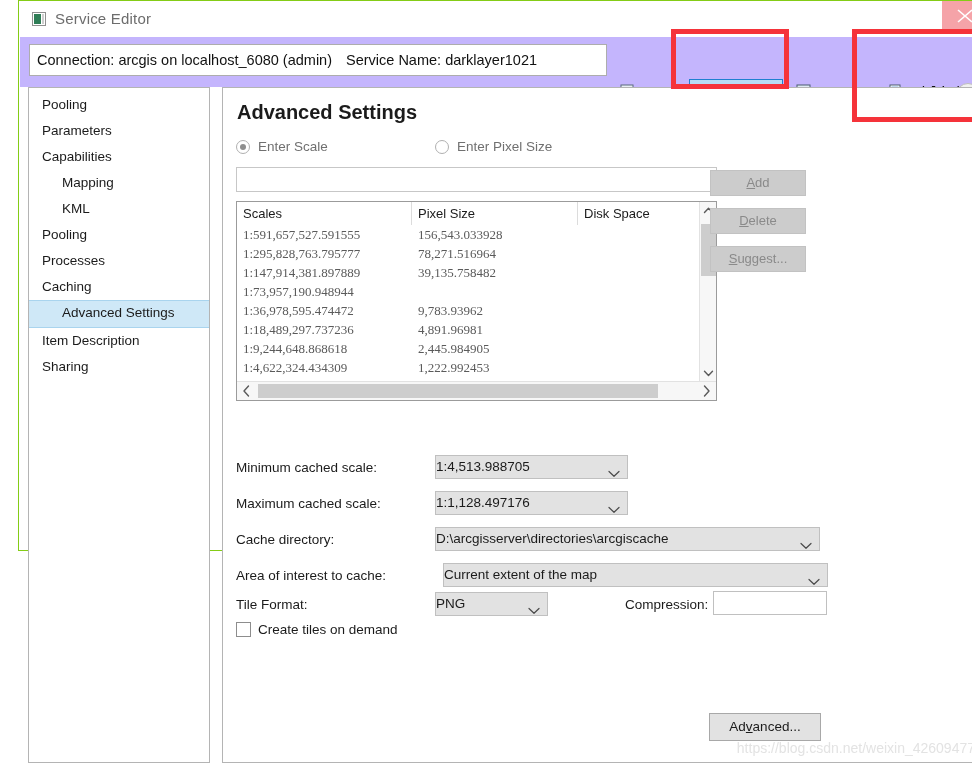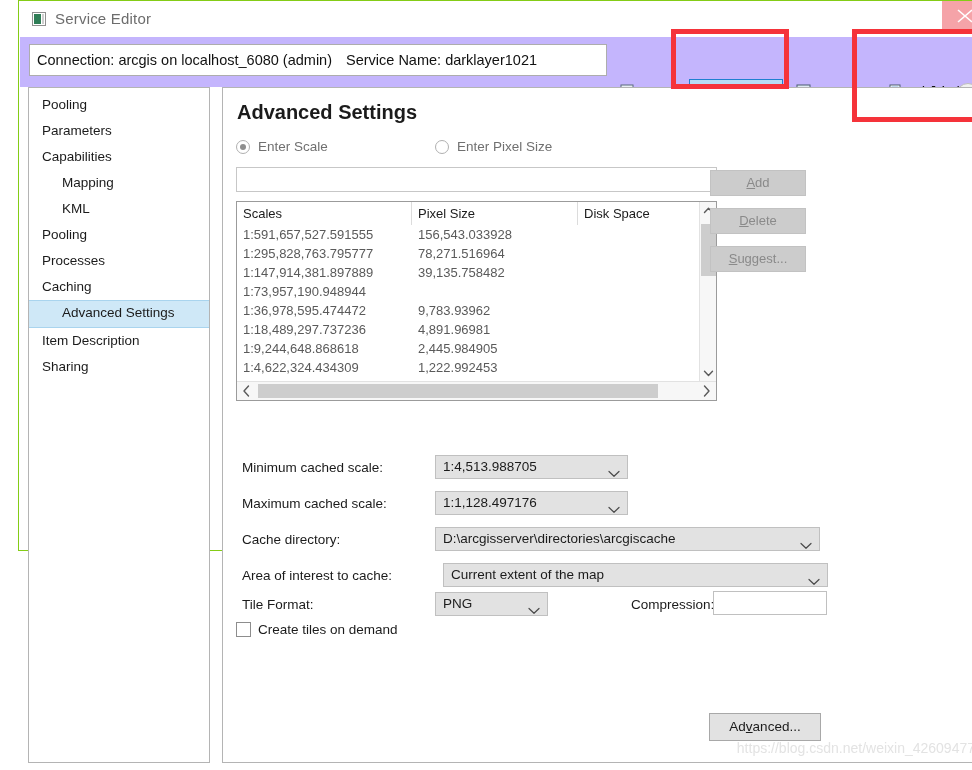--- a/index.html
+++ b/index.html
@@ -227,21 +227,21 @@
   #table-head .th.c1 { width: 166px; border-right: 1px solid #dcdcdc; }
   #table-head .th.c2 { width: 121px; }
   #table-body {
     position: absolute;
     left: 0; top: 23px;
     width: 462px;
     height: 155px;
     overflow: hidden;
   }
   .trow { display: flex; height: 19px; font-size: 13px; color: #5a5a5a; }
-  .trow .td { padding-left: 6px; box-sizing: border-box; line-height: 19px; white-space: nowrap; }
+  .trow .td { padding-left: 6px; box-sizing: border-box; line-height: 19px; white-space: nowrap; font-family: Liberation Serif, serif; }
   .trow .td.c0 { width: 175px; }
   .trow .td.c1 { width: 166px; }
   .trow .td.c2 { width: 121px; }
 
   #vscroll {
     position: absolute;
     right: 0; top: 0;
     width: 17px; height: 180px;
     background: #f7f7f7;
     border-left: 1px solid #e2e2e2;
@@ -297,30 +297,28 @@
   #btn-suggest { top: 158px; }
   .acc { text-decoration: underline; }
 
   
   .form-label {
     position: absolute;
     left: 13px;
     font-size: 13.5px;
     color: #1b1b1b;
     white-space: nowrap;
-    margin-left: 6px;
   }
   .combo {
     position: absolute;
     background: #e2e2e2;
     border: 1px solid #c0c0c0;
     box-sizing: border-box;
     height: 24px;
     line-height: 22px;
-    padding-left: 7px;
     font-size: 13.5px;
     color: #1b1b1b;
     cursor: pointer;
     white-space: nowrap;
     overflow: hidden;
   }
   .combo .chev {
     position: absolute;
     right: 7px; top: 7px;
   }

